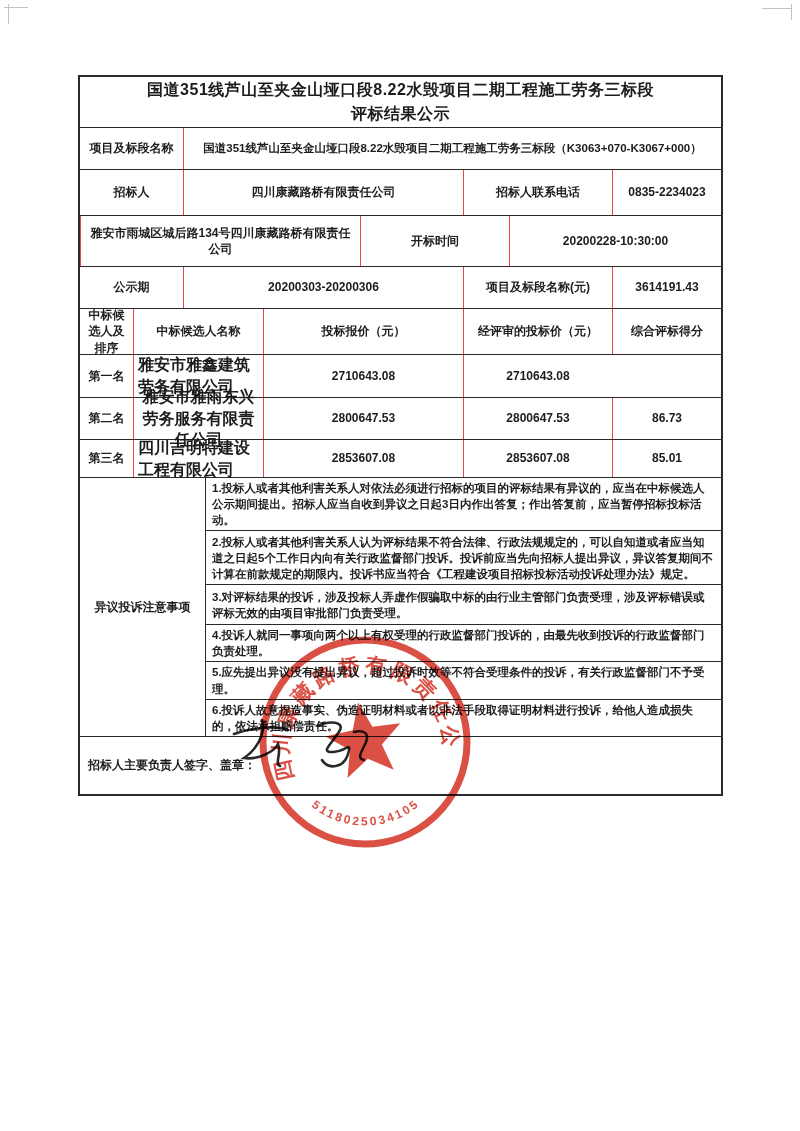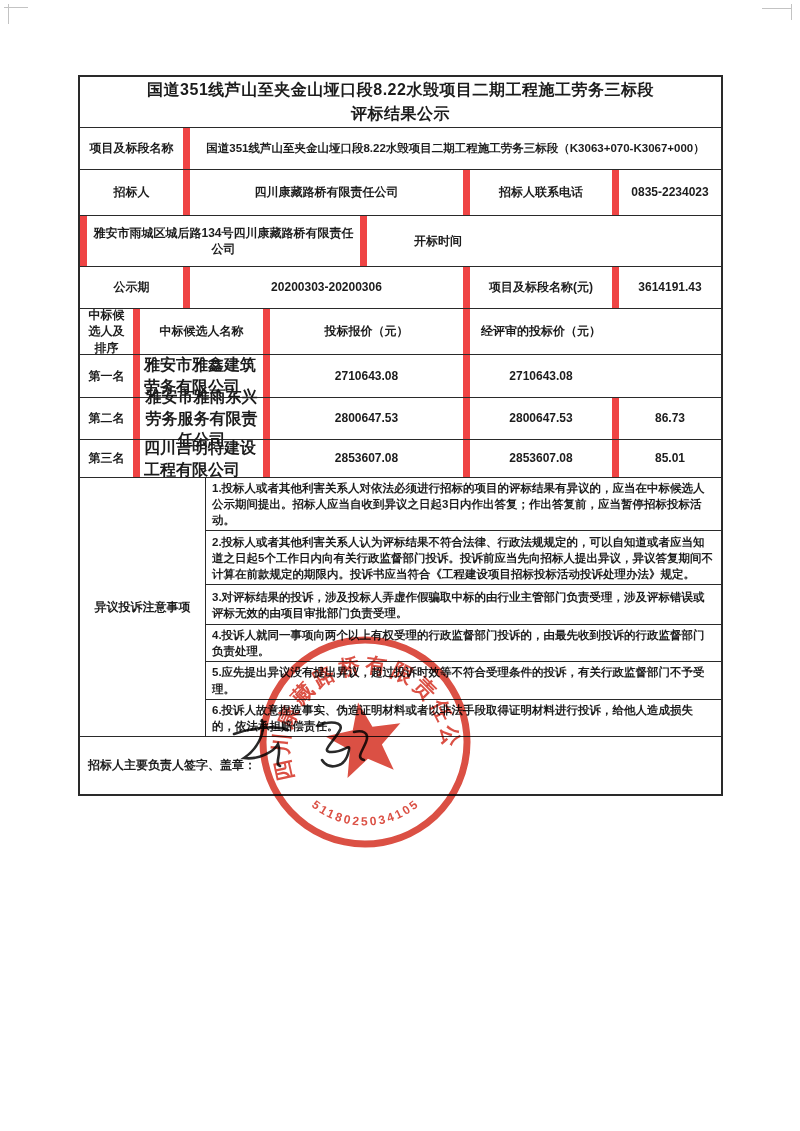--- a/index.html
+++ b/index.html
@@ -10,21 +10,21 @@
   }
   
   .scan-mark{position:absolute;background:#c3c3c3;}
   .doc{
     position:absolute;left:78px;top:75px;width:645px;
     border:2px solid #2a2a2a;box-sizing:border-box;background:#fff;
   }
   .row{display:flex;border-top:1px solid #2a2a2a;}
   .row.first{border-top:none;}
   .cell{
-    border-left:7px solid #ef4444;display:flex;flex-direction:column;
+    border-left:1px solid #ef4444;display:flex;flex-direction:column;
     align-items:center;justify-content:center;text-align:center;
     padding:2px 4px;box-sizing:border-box;font-size:12px;font-weight:600;
     line-height:1.35;word-break:break-all;
   }
   .cell.cfirst{border-left:none;}
   .title-row{
     height:50px;display:flex;flex-direction:column;align-items:center;
     justify-content:center;font-size:16px;font-weight:700;line-height:1.5;
     letter-spacing:.5px;
   }
@@ -86,34 +86,36 @@
     <div class="row">
       <div class="cell cfirst w-label1 h45">招标人</div>
       <div class="cell w-val1 h45">四川康藏路桥有限责任公司</div>
       <div class="cell w-label2 h45">招标人联系电话</div>
       <div class="cell w-flex h45">0835-2234023</div>
     </div>
 
     <div class="row">
       <div class="cell w-val1 h50">雅安市雨城区城后路134号四川康藏路桥有限责任公司</div>
       <div class="cell w-label2 h50">开标时间</div>
+      <div class="cell w-flex h50">20200228-10:30:00</div>
     </div>
 
     <div class="row">
       <div class="cell cfirst w-label1 h41">公示期</div>
       <div class="cell w-val1 h41">20200303-20200306</div>
       <div class="cell w-label2 h41">项目及标段名称(元)</div>
       <div class="cell w-flex h41">3614191.43</div>
     </div>
 
     <div class="row">
       <div class="cell cfirst w-rank h45">中标候选人及排序</div>
       <div class="cell w-name h45">中标候选人名称</div>
       <div class="cell w-bid h45">投标报价（元）</div>
       <div class="cell w-eval h45">经评审的投标价（元）</div>
+      <div class="cell w-flex h45">综合评标得分</div>
     </div>
 
     <div class="row">
       <div class="cell cfirst w-rank h42">第一名</div>
       <div class="cell w-name h42 name-cell" style="text-align:left;align-items:flex-start;justify-content:center;">雅安市雅鑫建筑劳务有限公司</div>
       <div class="cell w-bid h42">2710643.08</div>
       <div class="cell w-eval h42">2710643.08</div>
     </div>
 
     <div class="row">

